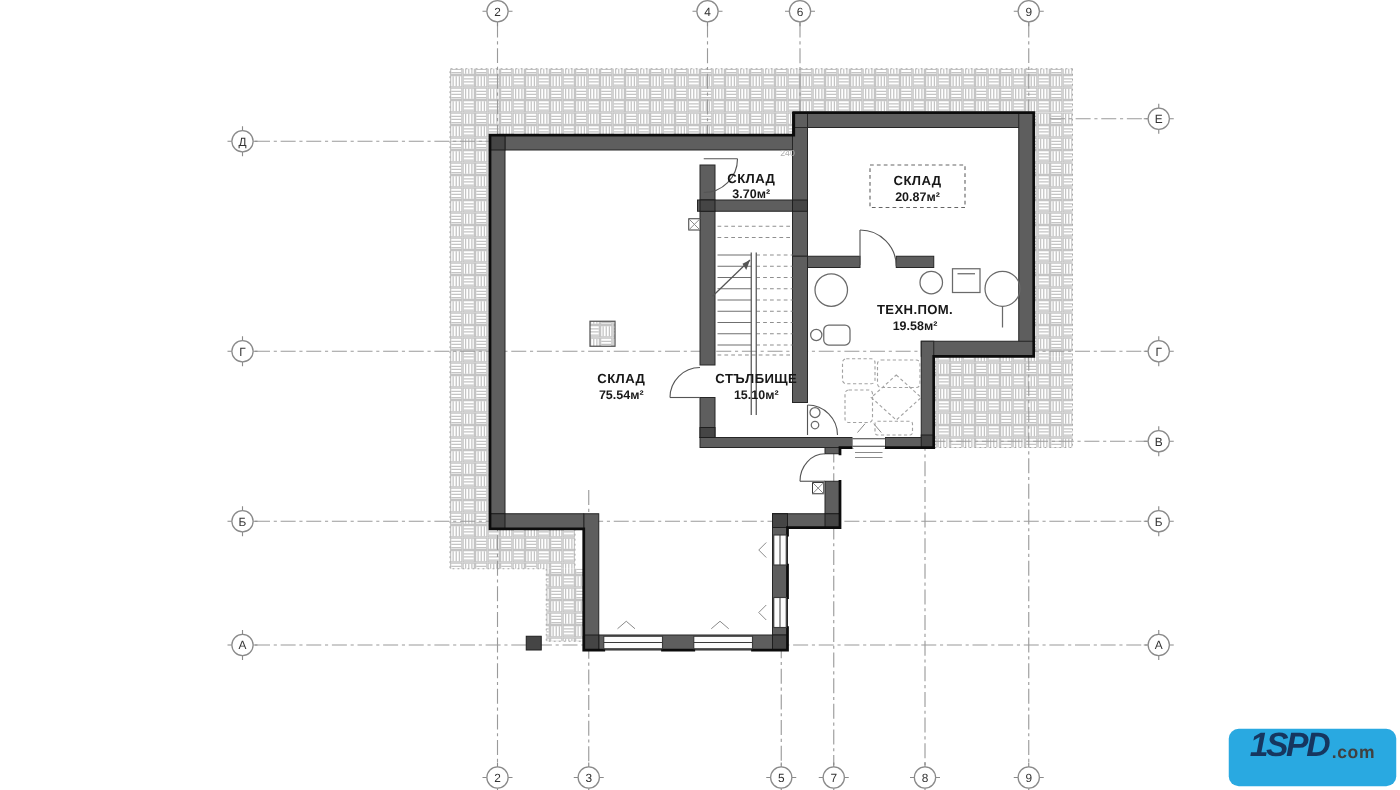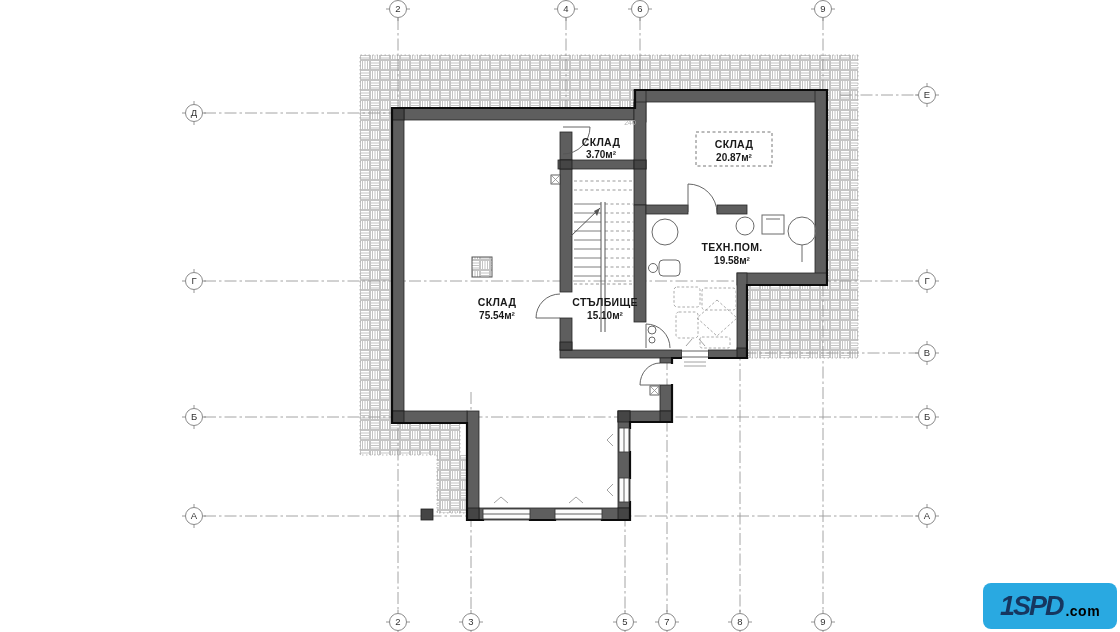--- a/index.html
+++ b/index.html
@@ -20,23 +20,23 @@
   .tread-d{stroke:#8f8f8f;stroke-width:.9;stroke-dasharray:3 2.5;}
   .marker circle{fill:#fff;stroke:#8a8a8a;stroke-width:1;}
   .marker path{stroke:#8a8a8a;stroke-width:.9;fill:none;}
   .marker text{font-size:9.5px;fill:#333;text-anchor:middle;}
   .rlabel{font-size:10.5px;font-weight:bold;fill:#181818;text-anchor:middle;letter-spacing:.3px;}
   .rarea{font-size:10px;font-weight:bold;fill:#181818;text-anchor:middle;}
   .dimnote{font-size:7px;fill:#b0b0b0;text-anchor:middle;}
   .mark{stroke:#8a8a8a;stroke-width:.8;fill:none;}
   .xbox{fill:#fff;stroke:#3a3a3a;stroke-width:.8;}
   .logo{position:absolute;left:983px;top:583px;width:134px;height:46px;background:#29a9e1;
-        border-radius:8px;display:flex;align-items:center;justify-content:center;cursor:pointer;}
+        border-radius:8px;display:flex;align-items:flex-start;justify-content:center;cursor:pointer;}
   .logo-main{font-size:27px;font-weight:bold;font-style:italic;color:#16365f;letter-spacing:-2px;line-height:1;}
-  .logo-suffix{font-size:14px;font-weight:bold;color:#000000;margin-left:3px;margin-top:10px;letter-spacing:.5px;}
+  .logo-suffix{font-size:14px;font-weight:bold;color:#404040;margin-left:3px;margin-top:10px;letter-spacing:.5px;}
 </style>
 </head>
 <body>
 
 <div class="stage">
 <svg width="1120" height="632" viewBox="0 0 1120 632">
   <defs>
     <pattern id="weave" width="20" height="20" patternUnits="userSpaceOnUse">
       <rect width="20" height="20" fill="#ffffff"></rect>
       <g stroke="#c4c4c4" stroke-width="1" fill="none">

